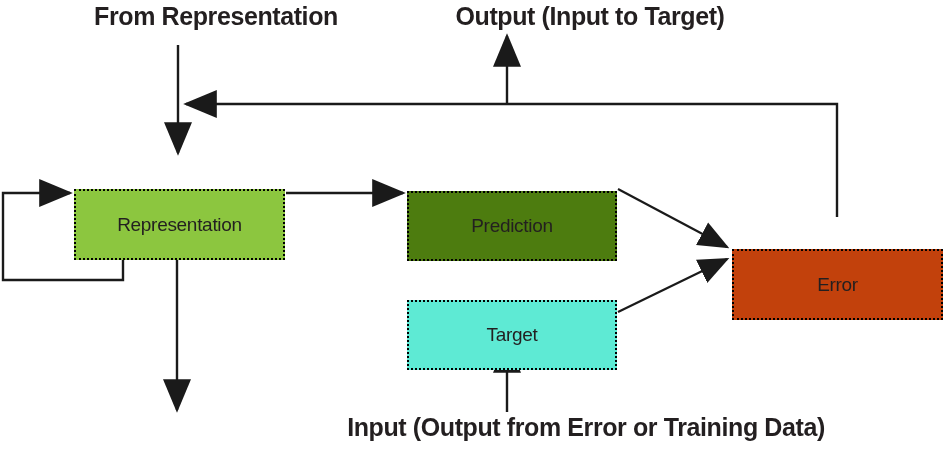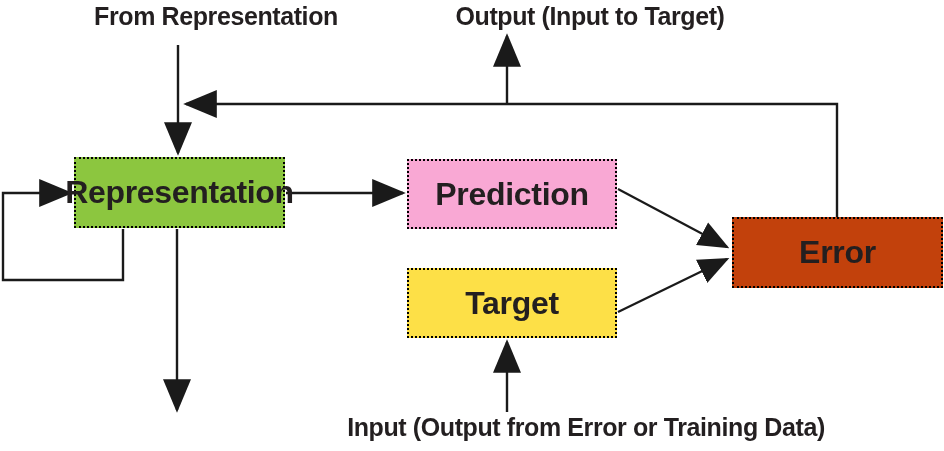--- a/index.html
+++ b/index.html
@@ -22,24 +22,25 @@
     width: 944px;
     height: 451px;
   }
   .node {
     position: absolute;
     display: flex;
     align-items: center;
     justify-content: center;
     border: 2px dotted #000000;
     box-sizing: border-box;
-    font-weight: 700;
-    font-size: 32px;
+    font-weight: 400;
+    font-size: 19px;
     letter-spacing: -0.3px;
     color: #231F20;
+    margin-top: 32px;
   }
   .node-representation { left: 74px;  top: 157px; width: 211px; height: 71px; }
   .node-prediction     { left: 407px; top: 159px; width: 210px; height: 70px; }
   .node-target         { left: 407px; top: 268px; width: 210px; height: 70px; }
   .node-error          { left: 732px; top: 217px; width: 211px; height: 71px; }
   .flow-label {
     position: absolute;
     transform: translateX(-50%);
     white-space: nowrap;
     font-weight: 700;
@@ -87,25 +88,25 @@
 
   <div class="flow-label label-output">Output (Input to Target)</div>
 
 
   <div class="flow-label label-input">Input (Output from Error or Training Data)</div>
 
   <div class="node node-representation" style="background: rgb(140, 198, 63);">
     <span>Representation</span>
   </div>
 
-  <div class="node node-prediction" style="background: #f9a8d4;">
+  <div class="node node-prediction" style="background: #4d7c0f;">
     <span>Prediction</span>
   </div>
 
-  <div class="node node-target" style="background: #fde047; align-items: center;">
+  <div class="node node-target" style="background: #5eead4; align-items: center;">
     <span>Target</span>
   </div>
 
   <div class="node node-error" style="background: #c2410c;">
     <span>Error</span>
   </div>
 
 </div>
 
 </body></html>

